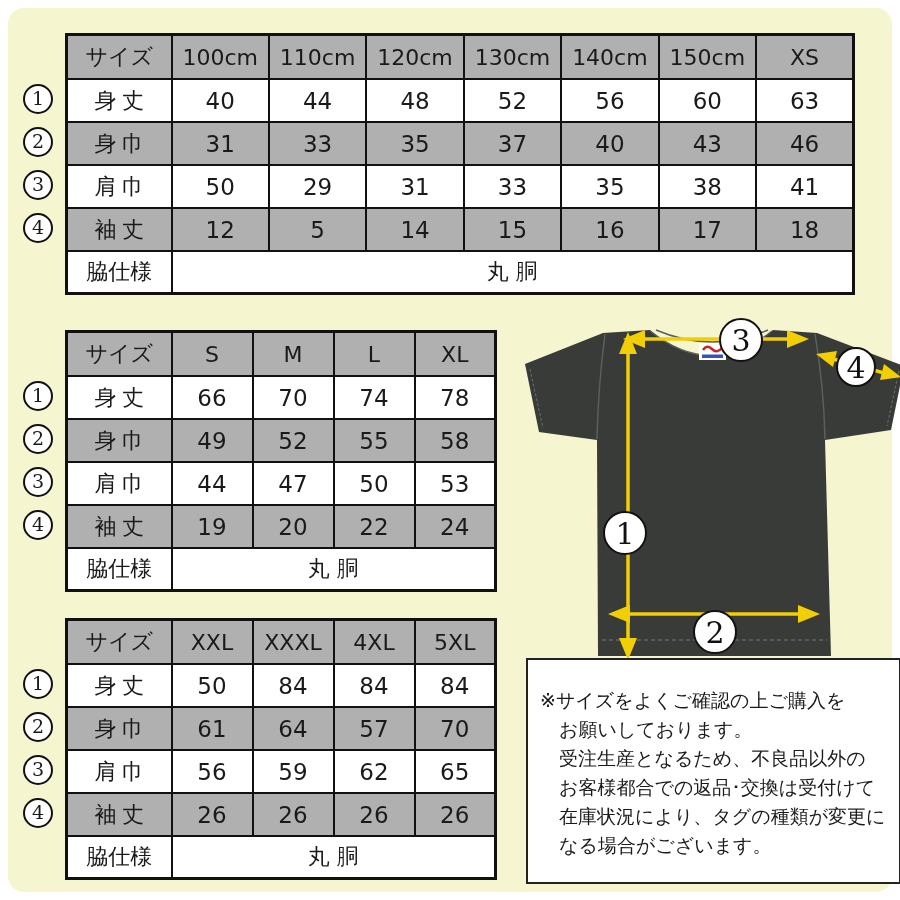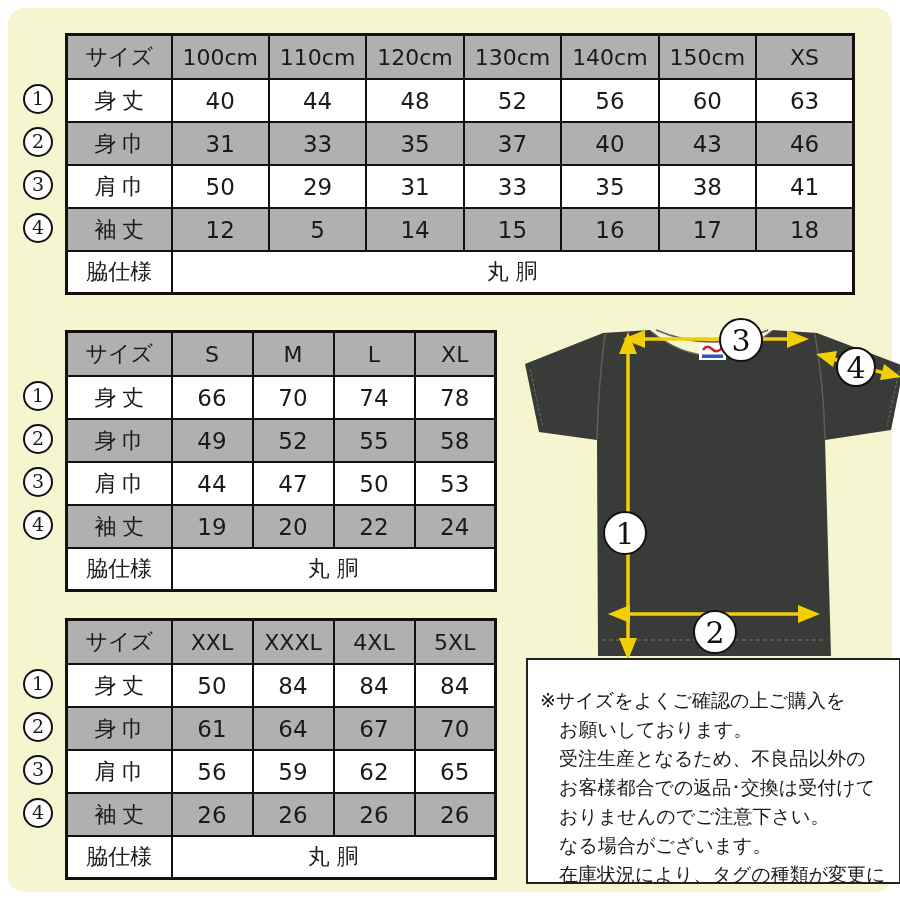--- a/index.html
+++ b/index.html
@@ -201,21 +201,21 @@
             <td class="lbl">身 丈</td>
             <td>50</td>
             <td>84</td>
             <td>84</td>
             <td>84</td>
           </tr>
           <tr>
             <td class="lbl">身 巾</td>
             <td>61</td>
             <td>64</td>
-            <td>67</td>
+            <td>57</td>
             <td>70</td>
           </tr>
           <tr>
             <td class="lbl">肩 巾</td>
             <td>56</td>
             <td>59</td>
             <td>62</td>
             <td>65</td>
           </tr>
           <tr>
@@ -301,18 +301,17 @@
         <text class="mnum" x="202" y="314" text-anchor="middle" dominant-baseline="central">2</text>
       </g>
     </svg>
   </div>
 
   <div class="note">
     <div>※サイズをよくご確認の上ご購入を</div>
     <div class="ind">お願いしております。</div>
     <div class="ind">受注生産となるため、不良品以外の</div>
     <div class="ind">お客様都合での返品･交換は受付けて</div>
-    <div class="ind">おりませんのでご注意下さい。</div>
+    <div class="ind">在庫状況により、タグの種類が変更に</div>
     <div class="ind">なる場合がございます。</div>
-    <div class="ind">在庫状況により、タグの種類が変更に</div>
   </div>
 
 </div>
 
 </body></html>

